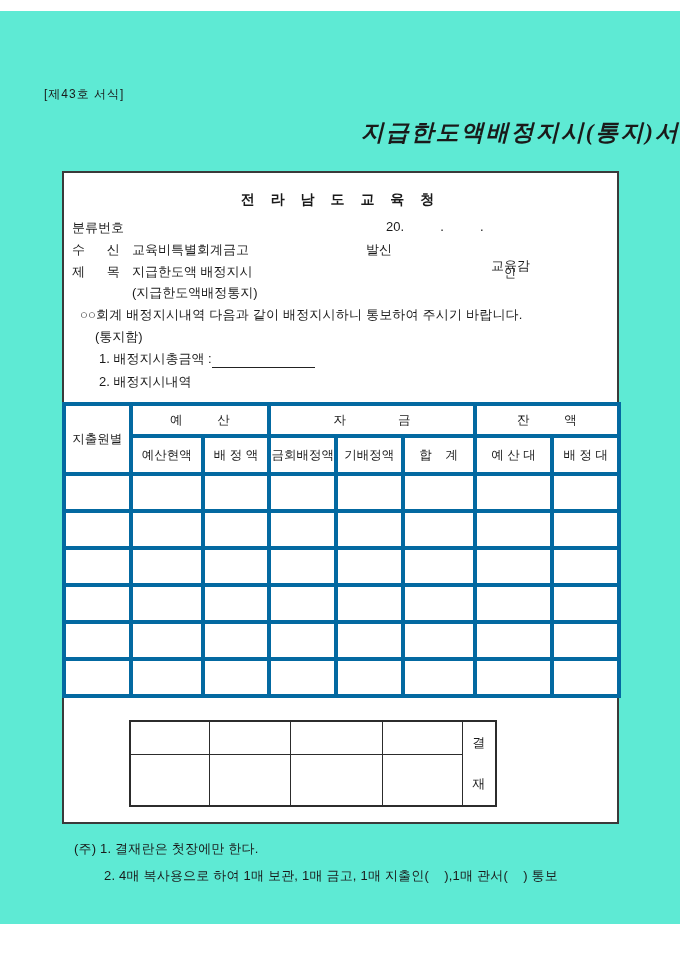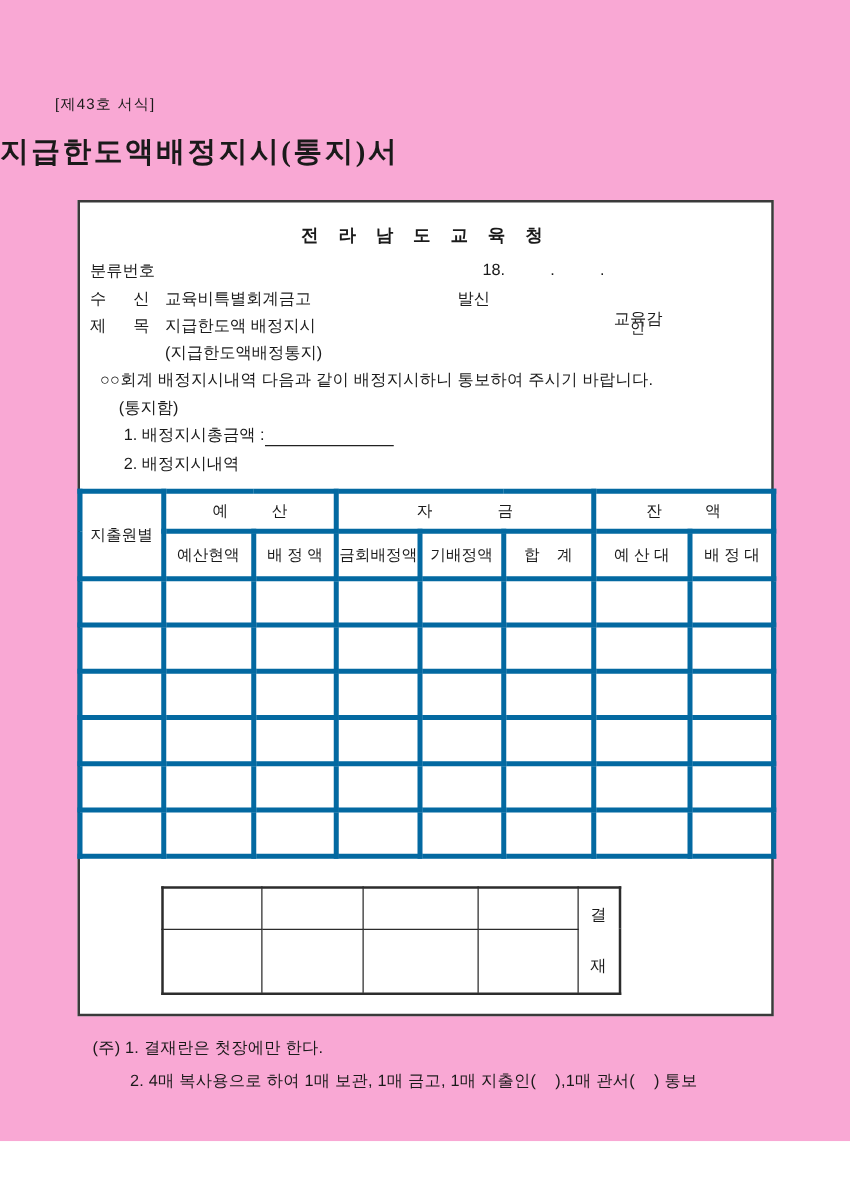--- a/index.html
+++ b/index.html
@@ -1,30 +1,32 @@
 <!DOCTYPE html>
 <html><head>
 <meta charset="utf-8">
 <style>
   * { margin:0; padding:0; box-sizing:border-box; }
   html,body { background:#fff; }
   #page {
-    position:relative; width:680px; height:913px; background:#f9a8d4;
+    position:relative; width:680px; height:913px; background:#5eead4;
     font-family:"Liberation Sans","DejaVu Sans",sans-serif; color:#1a1a1a;
     overflow:hidden;
+    margin-top:11px;
   }
   .pre { white-space:pre; }
 
   .form-number {
     position:absolute; left:44px; top:75px; font-size:12px; letter-spacing:1px;
   }
   .doc-title {
-    position:absolute; left:0; top:106px; width:680px; text-align:left;
+    position:absolute; left:0; top:106px; width:680px; text-align:right;
     font-size:23px; font-weight:bold; letter-spacing:2px;
     font-family:"Liberation Serif","DejaVu Serif",serif;
+    font-style:italic;
   }
 
   .outer-box {
     position:absolute; left:62px; top:160px; width:557px; height:653px;
     border:2px solid #3a3a3a; background:#fff;
   }
 
   .agency {
     position:absolute; left:0; top:18px; width:100%; text-align:center;
     font-size:14px; letter-spacing:6px; font-weight:bold;
@@ -89,21 +91,21 @@
 <div id="page">
 
   <div class="form-number pre">[제43호 서식]</div>
   <div class="doc-title">지급한도액배정지시(통지)서</div>
 
   <div class="outer-box">
 
     <div class="agency">전 라 남 도 교 육 청</div>
 
     <div class="line lbl-class pre">분류번호</div>
-    <div class="line val-date pre">18.          .          .</div>
+    <div class="line val-date pre">20.          .          .</div>
 
     <div class="line lbl-recip pre">수      신</div>
     <div class="line val-recip pre">교육비특별회계금고</div>
     <div class="line lbl-sender pre">발신</div>
     <div class="line val-sender pre">교육감</div>
 
     <div class="line lbl-subj pre">제      목</div>
     <div class="line val-subj pre">지급한도액 배정지시</div>
     <div class="line seal pre">인</div>
     <div class="line subj-sub pre">(지급한도액배정통지)</div>

